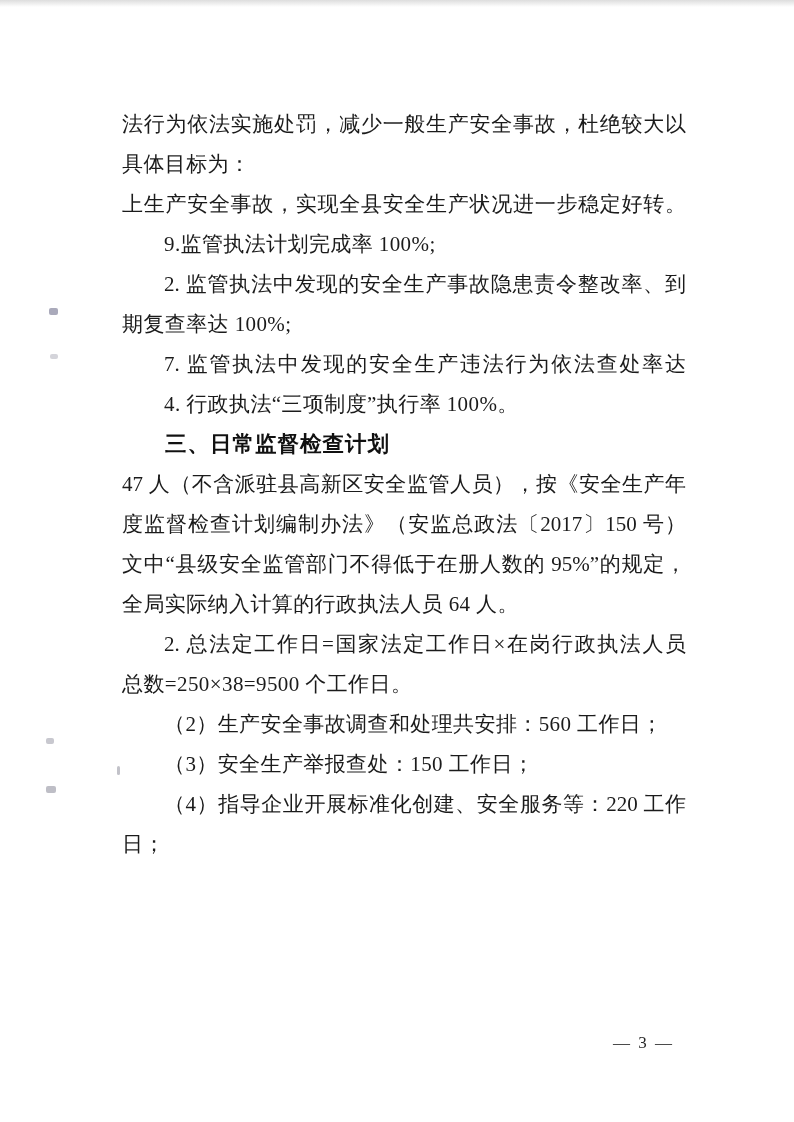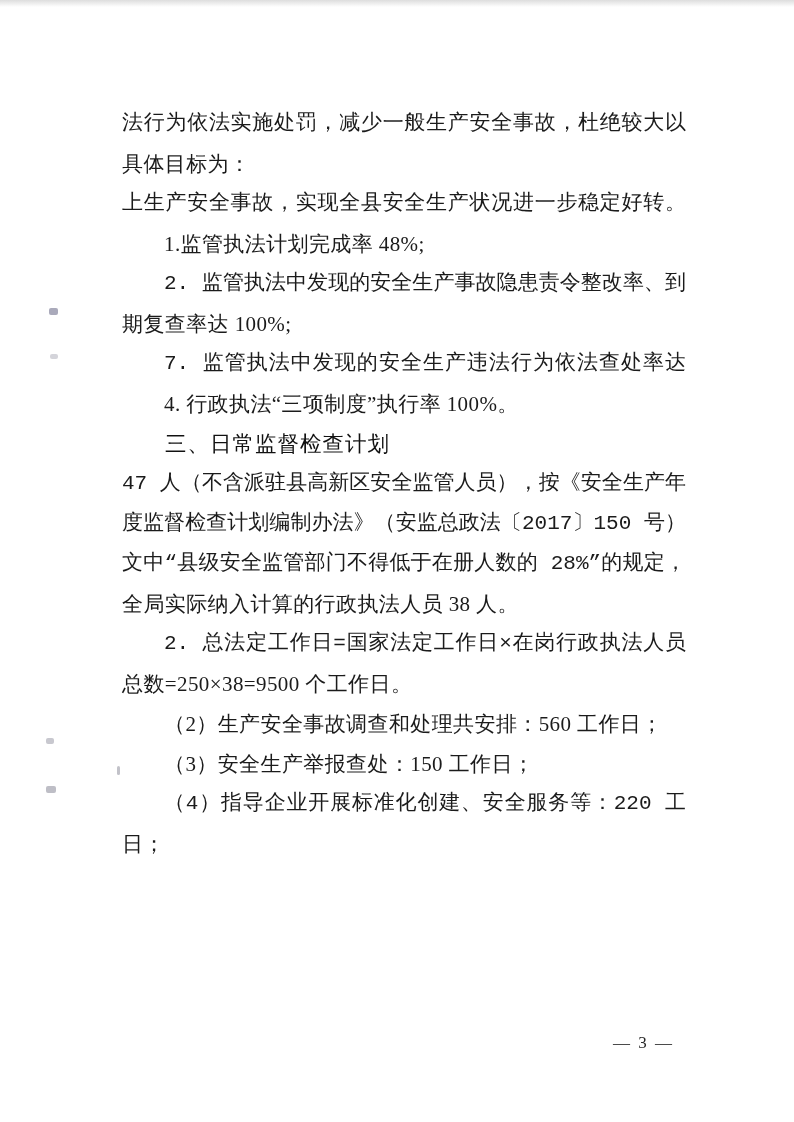--- a/index.html
+++ b/index.html
@@ -36,28 +36,27 @@
     letter-spacing: 0.4px;
     white-space: nowrap;
     overflow: visible;
   }
   .line.fill {
     white-space: normal;
     letter-spacing: 0;
     text-align: justify;
     text-align-last: justify;
     overflow: hidden;
-    font-family: Liberation Mono, monospace;
   }
   .line.indent {
     text-indent: 2em;
   }
   .line.heading {
     font-family: "Liberation Sans", "DejaVu Sans", sans-serif;
-    font-weight: 400;
+    font-weight: 700;
     font-size: 21.5px;
     letter-spacing: 1px;
     color: #111111;
   }
   .page-number {
     position: absolute;
     top: 1033px;
     right: 120px;
     font-size: 17px;
     letter-spacing: 2px;
@@ -78,30 +77,30 @@
 </head>
 <body>
 
 <div class="page">
   <div class="scan-edge-top"></div>
 
   <div class="text-block">
       <div class="line fill">法行为依法实施处罚，减少一般生产安全事故，杜绝较大以</div>
       <div class="line">具体目标为：</div>
       <div class="line fill">上生产安全事故，实现全县安全生产状况进一步稳定好转。</div>
-      <div class="line indent">1.监管执法计划完成率 48%;</div>
+      <div class="line indent">9.监管执法计划完成率 100%;</div>
       <div class="line fill indent">2. 监管执法中发现的安全生产事故隐患责令整改率、到</div>
       <div class="line">期复查率达 100%;</div>
       <div class="line fill indent">7. 监管执法中发现的安全生产违法行为依法查处率达</div>
       <div class="line indent">4. 行政执法“三项制度”执行率 100%。</div>
       <div class="line indent heading">三、日常监督检查计划</div>
       <div class="line fill">47 人（不含派驻县高新区安全监管人员），按《安全生产年</div>
       <div class="line fill">度监督检查计划编制办法》（安监总政法〔2017〕150 号）</div>
-      <div class="line fill">文中“县级安全监管部门不得低于在册人数的 28%”的规定，</div>
-      <div class="line">全局实际纳入计算的行政执法人员 38 人。</div>
+      <div class="line fill">文中“县级安全监管部门不得低于在册人数的 95%”的规定，</div>
+      <div class="line">全局实际纳入计算的行政执法人员 64 人。</div>
       <div class="line fill indent">2. 总法定工作日=国家法定工作日×在岗行政执法人员</div>
       <div class="line">总数=250×38=9500 个工作日。</div>
       <div class="line indent">（2）生产安全事故调查和处理共安排：560 工作日；</div>
       <div class="line indent">（3）安全生产举报查处：150 工作日；</div>
       <div class="line fill indent">（4）指导企业开展标准化创建、安全服务等：220 工作</div>
       <div class="line">日；</div>
     </div>
 
   <div class="page-number">— 3 —</div>
 

